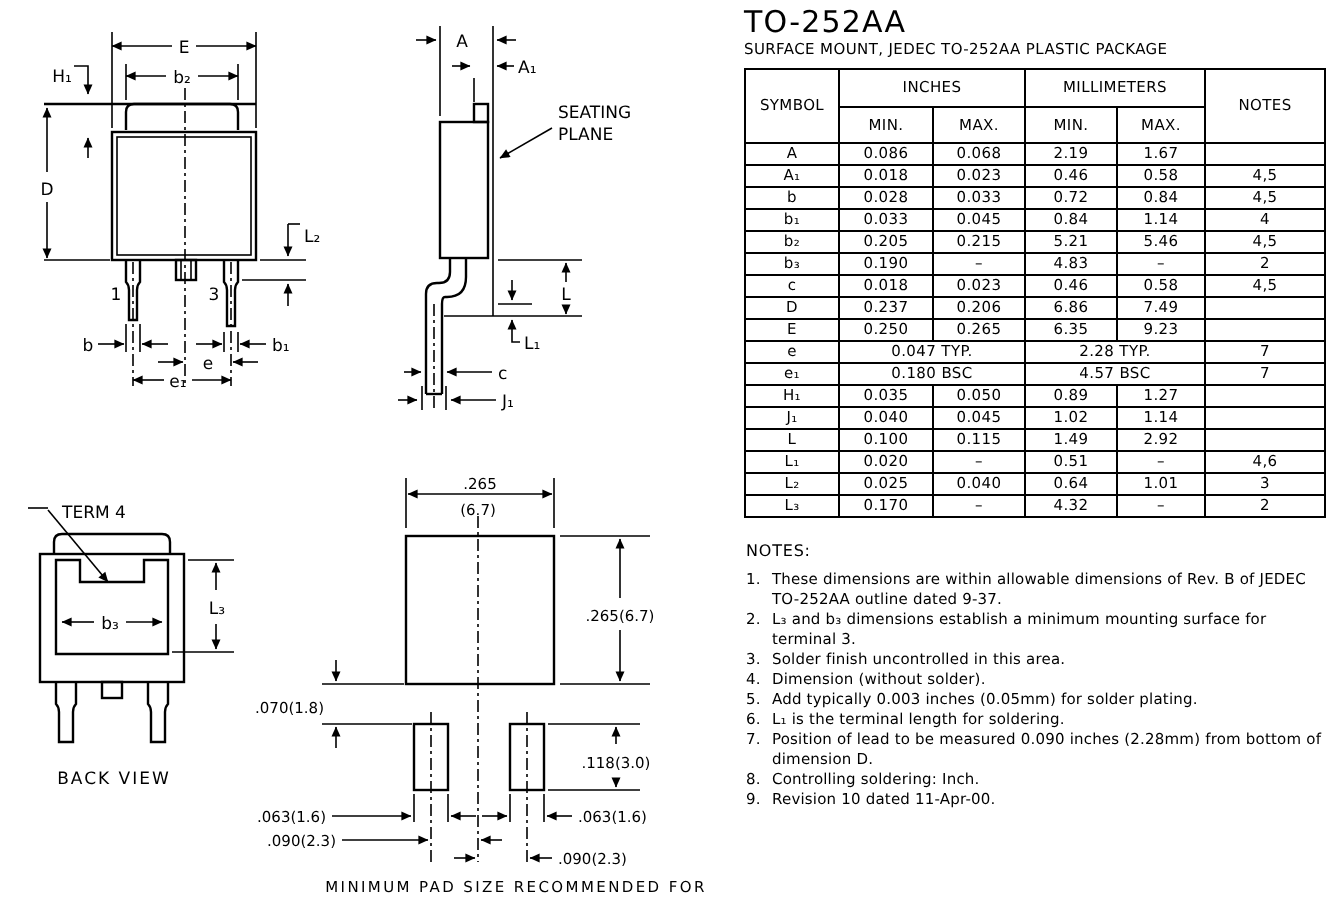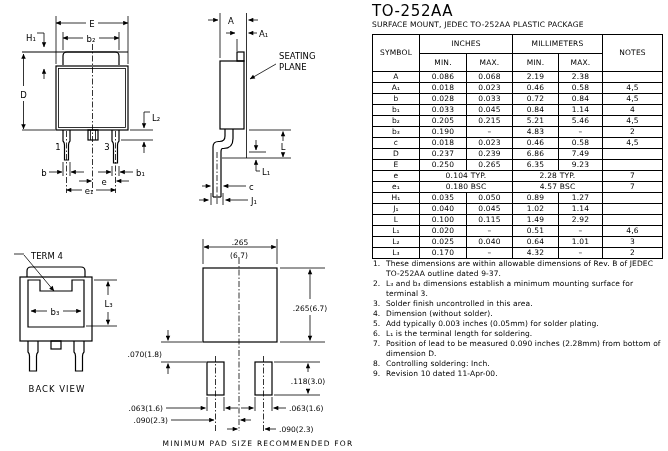--- a/index.html
+++ b/index.html
@@ -251,21 +251,21 @@
         <th>MIN.</th>
         <th>MAX.</th>
       </tr>
     </thead>
     <tbody id="dims-body">
         <tr>
           <td>A</td>
           <td>0.086</td>
           <td>0.068</td>
           <td>2.19</td>
-          <td>2.38</td>
+          <td>1.67</td>
           <td></td>
         </tr>
         <tr>
           <td>A₁</td>
           <td>0.018</td>
           <td>0.023</td>
           <td>0.46</td>
           <td>0.58</td>
           <td>4,5</td>
         </tr>
@@ -305,36 +305,36 @@
           <td>c</td>
           <td>0.018</td>
           <td>0.023</td>
           <td>0.46</td>
           <td>0.58</td>
           <td>4,5</td>
         </tr>
         <tr>
           <td>D</td>
           <td>0.237</td>
-          <td>0.239</td>
+          <td>0.206</td>
           <td>6.86</td>
           <td>7.49</td>
           <td></td>
         </tr>
         <tr>
           <td>E</td>
           <td>0.250</td>
           <td>0.265</td>
           <td>6.35</td>
           <td>9.23</td>
           <td></td>
         </tr>
         <tr>
           <td>e</td>
-          <td colspan="2">0.104 TYP.</td>
+          <td colspan="2">0.047 TYP.</td>
           <td colspan="2">2.28 TYP.</td>
           <td>7</td>
         </tr>
         <tr>
           <td>e₁</td>
           <td colspan="2">0.180 BSC</td>
           <td colspan="2">4.57 BSC</td>
           <td>7</td>
         </tr>
         <tr>
@@ -381,20 +381,21 @@
           <td>L₃</td>
           <td>0.170</td>
           <td>–</td>
           <td>4.32</td>
           <td>–</td>
           <td>2</td>
         </tr>
       </tbody>
   </table>
 
+  <div class="notes-head">NOTES:</div>
   <div id="notes-list">
       <div class="note">
         <span class="n">1.</span>
         <span class="t">These dimensions are within allowable dimensions of Rev. B of JEDEC TO-252AA outline dated 9-37.</span>
       </div>
       <div class="note">
         <span class="n">2.</span>
         <span class="t">L₃ and b₃ dimensions establish a minimum mounting surface for terminal 3.</span>
       </div>
       <div class="note">

